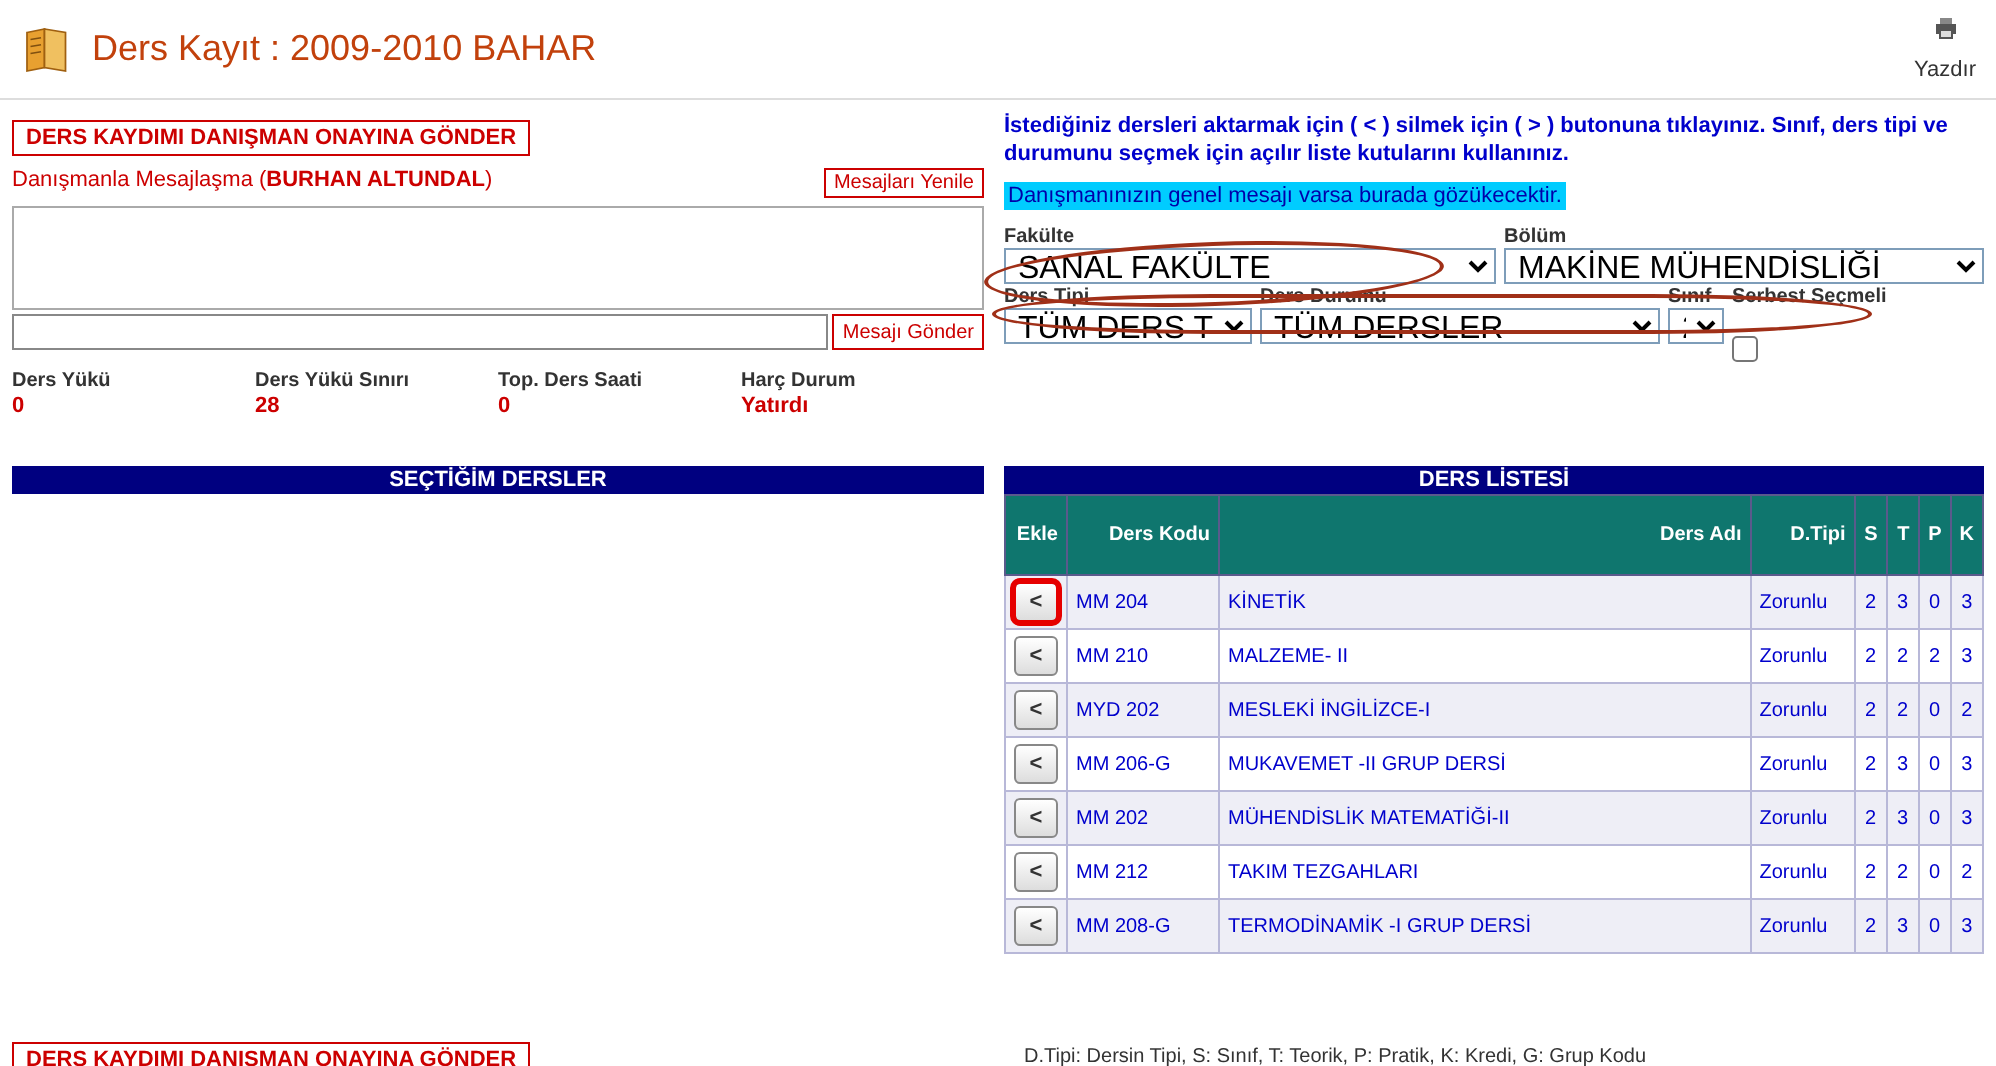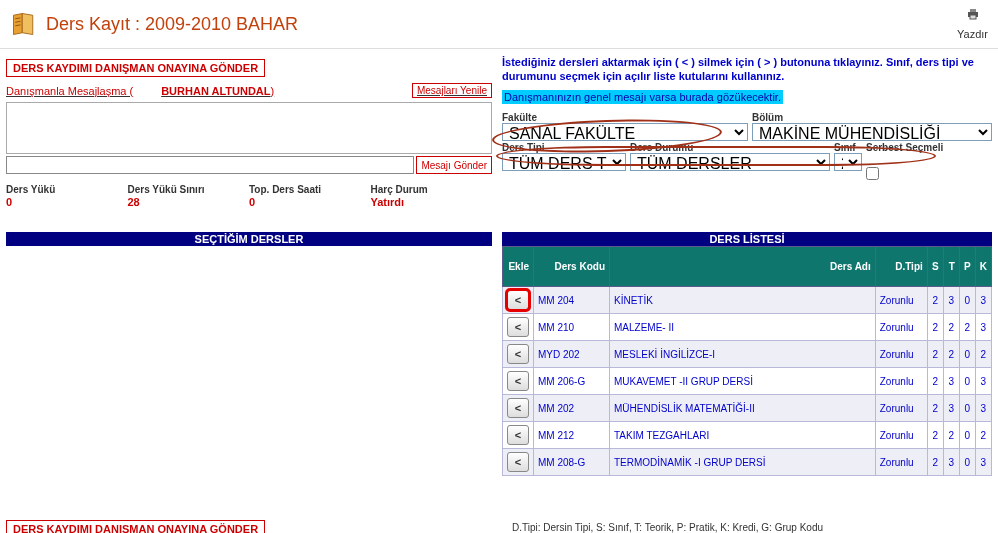--- a/index.html
+++ b/index.html
@@ -5,23 +5,23 @@
 * { box-sizing: border-box; margin: 0; padding: 0; }
 body { font-family: Tahoma, Verdana, Arial, sans-serif; font-size: 11px; color: #333; width: 998px; background: #fff; }
 .header { display: flex; align-items: center; padding: 8px 10px; border-bottom: 1px solid #ddd; }
 .header-icon { width: 28px; height: 28px; margin-right: 8px; }
 .header-title { font-size: 18px; color: #c2410c; flex: 1; }
 .print-area { display: flex; align-items: center; gap: 6px; color: #333; font-size: 11px; cursor: pointer; flex-direction: column; }
 .columns { display: flex; gap: 10px; padding: 0 6px; margin-top: 6px; }
 .col-left { width: 486px; }
 .col-right { flex: 1; }
 .red-btn { border: 1px solid #cc0000; color: #cc0000; background: #fff; font-size: 11px; font-weight: bold; padding: 2px 6px; cursor: pointer; margin: 4px 0; }
-.advisor-row { display: flex; align-items: center; margin-top: 2px; text-decoration: underline; }
+.advisor-row { display: flex; align-items: flex-start; margin-top: 2px; }
 .advisor-label { color: #cc0000; font-size: 11px; }
-.advisor-name { color: #cc0000; font-weight: bold; padding-left: 28px; }
+.advisor-name { color: #cc0000; font-weight: bold; }
 .msg-refresh { border: 1px solid #cc0000; color: #cc0000; background: #fff; font-size: 10px; padding: 1px 4px; cursor: pointer; margin-left: auto; }
 .msg-box { width: 100%; height: 52px; border: 1px solid #aaa; margin-top: 4px; }
 .msg-send-row { display: flex; margin-top: 2px; }
 .msg-input { flex: 1; border: 1px solid #888; height: 18px; padding: 0 3px; font-size: 11px; }
 .msg-send { border: 1px solid #cc0000; color: #cc0000; background: #fff; font-size: 10px; padding: 1px 4px; cursor: pointer; margin-left: 2px; }
 .stats-row { display: flex; margin-top: 10px; }
 .stat { flex: 1; }
 .stat-label { font-size: 10px; color: #333; font-weight: bold; }
 .stat-val { color: #cc0000; font-weight: bold; font-size: 11px; margin-top: 1px; }
 .info-text { color: #0000cc; font-weight: bold; font-size: 11px; line-height: 1.3; }

